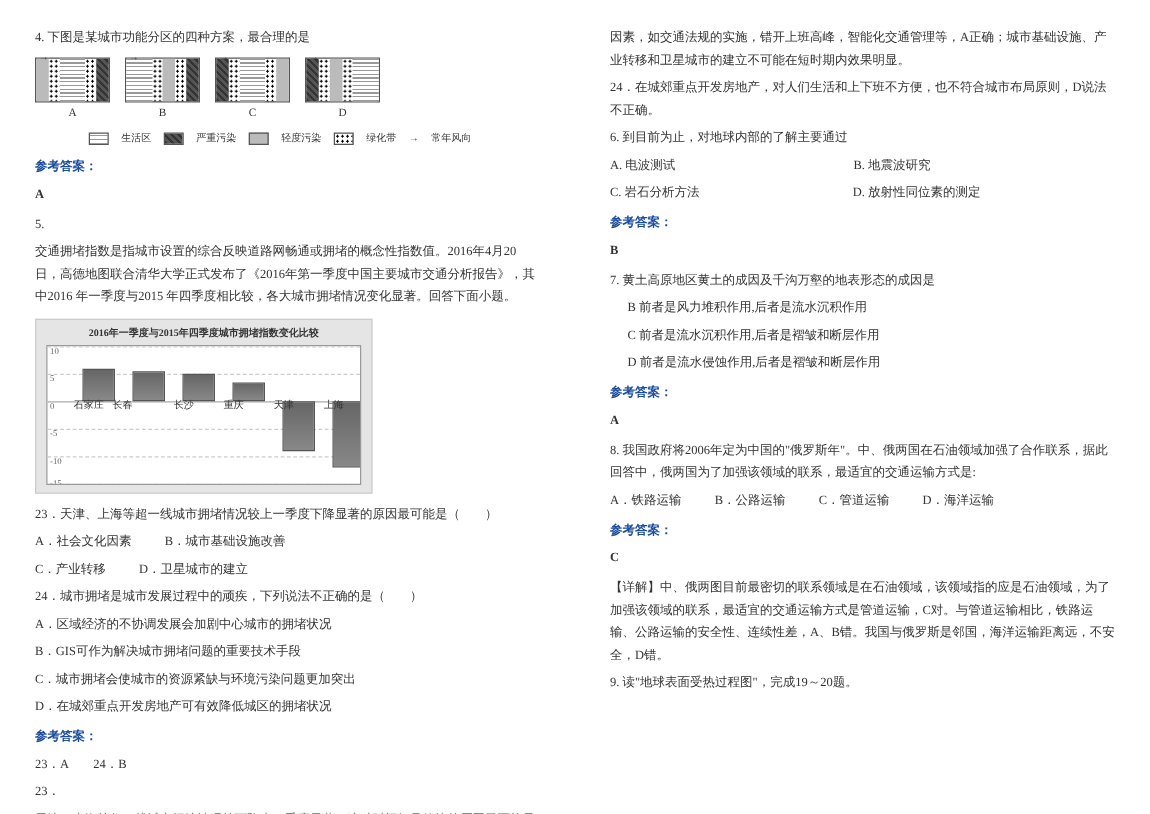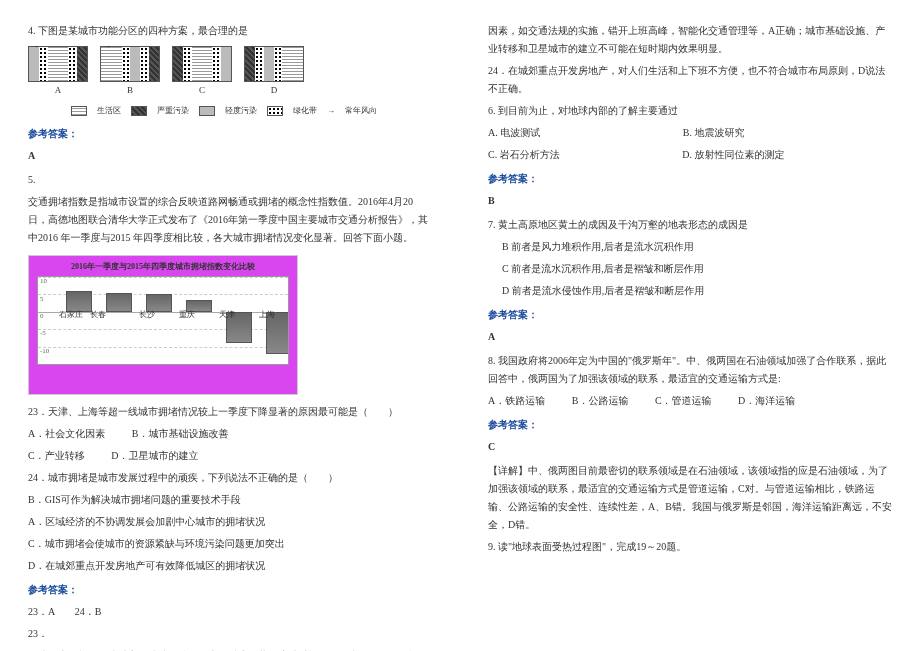--- a/index.html
+++ b/index.html
@@ -66,27 +66,27 @@
       height: 10px;
       border: 1px solid #555;
       display: inline-block;
     }
     .chart-box {
       width: 270px;
       height: 140px;
       border: 1px solid #ccc;
       margin: 8px 0;
       position: relative;
-      background: #d946ef;
+      background: #e5e5e5;
       padding: 4px;
     }
     .chart-title { font-size: 8px; font-weight: bold; text-align: center; margin-bottom: 2px; }
     .chart-area {
       position: relative;
-      height: 89px;
+      height: 112px;
       background: #fff;
       border: 1px solid #999;
       margin: 0 4px;
       display: flex;
       align-items: center;
       justify-content: space-around;
       padding: 0 8px;
       overflow: hidden;
     }
     .chart-area .baseline {
@@ -236,22 +236,22 @@
   <p class="options-line">
     <span>A．社会文化因素</span>
     <span>B．城市基础设施改善</span>
   </p>
   <p class="options-line">
     <span>C．产业转移</span>
     <span>D．卫星城市的建立</span>
   </p>
 
   <p>24．城市拥堵是城市发展过程中的顽疾，下列说法不正确的是（　　）</p>
+  <p>A．区域经济的不协调发展会加剧中心城市的拥堵状况</p>
   <p>B．GIS可作为解决城市拥堵问题的重要技术手段</p>
-  <p>A．区域经济的不协调发展会加剧中心城市的拥堵状况</p>
   <p>C．城市拥堵会使城市的资源紧缺与环境污染问题更加突出</p>
   <p>D．在城郊重点开发房地产可有效降低城区的拥堵状况</p>
 
   <p class="section-label">参考答案：</p>
   <p>23．A　　24．B</p>
   <p>23．</p>
   <p>天津、上海等超一线城市拥堵情况较下降上一季度显著，这种时间短见效快的原因最可能是社会文化</p>
 </div>
 
 <div class="column">

